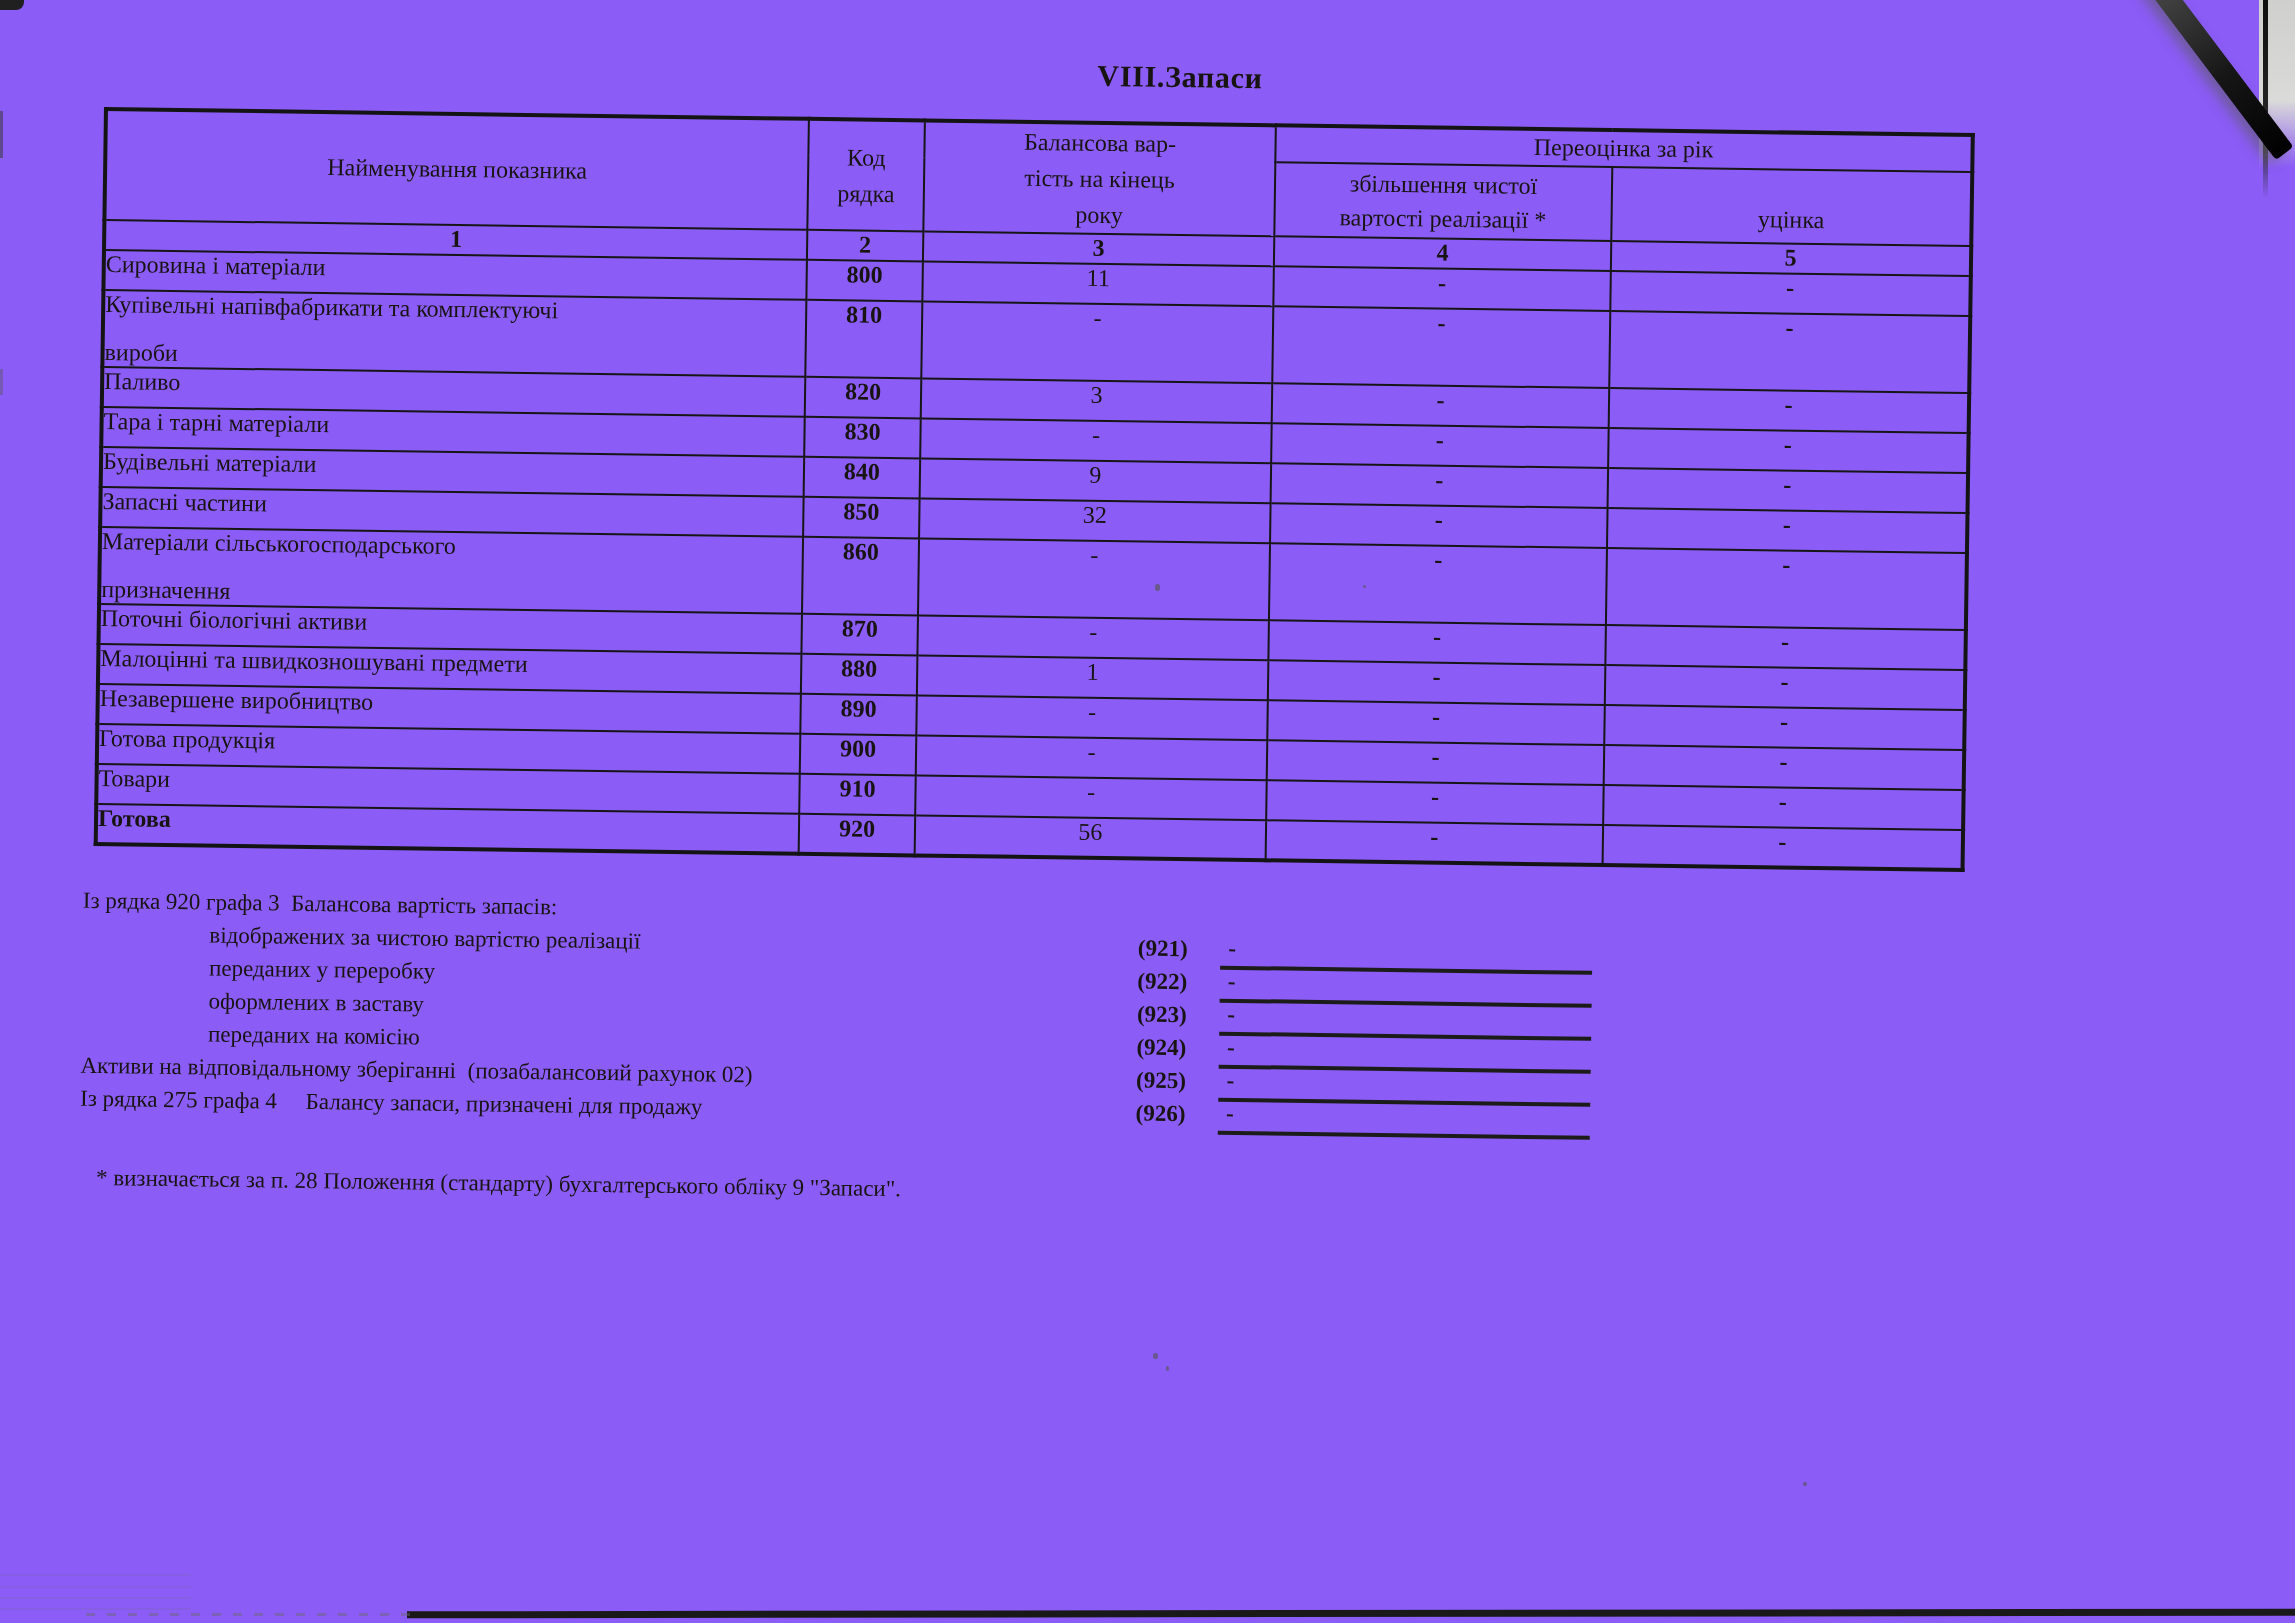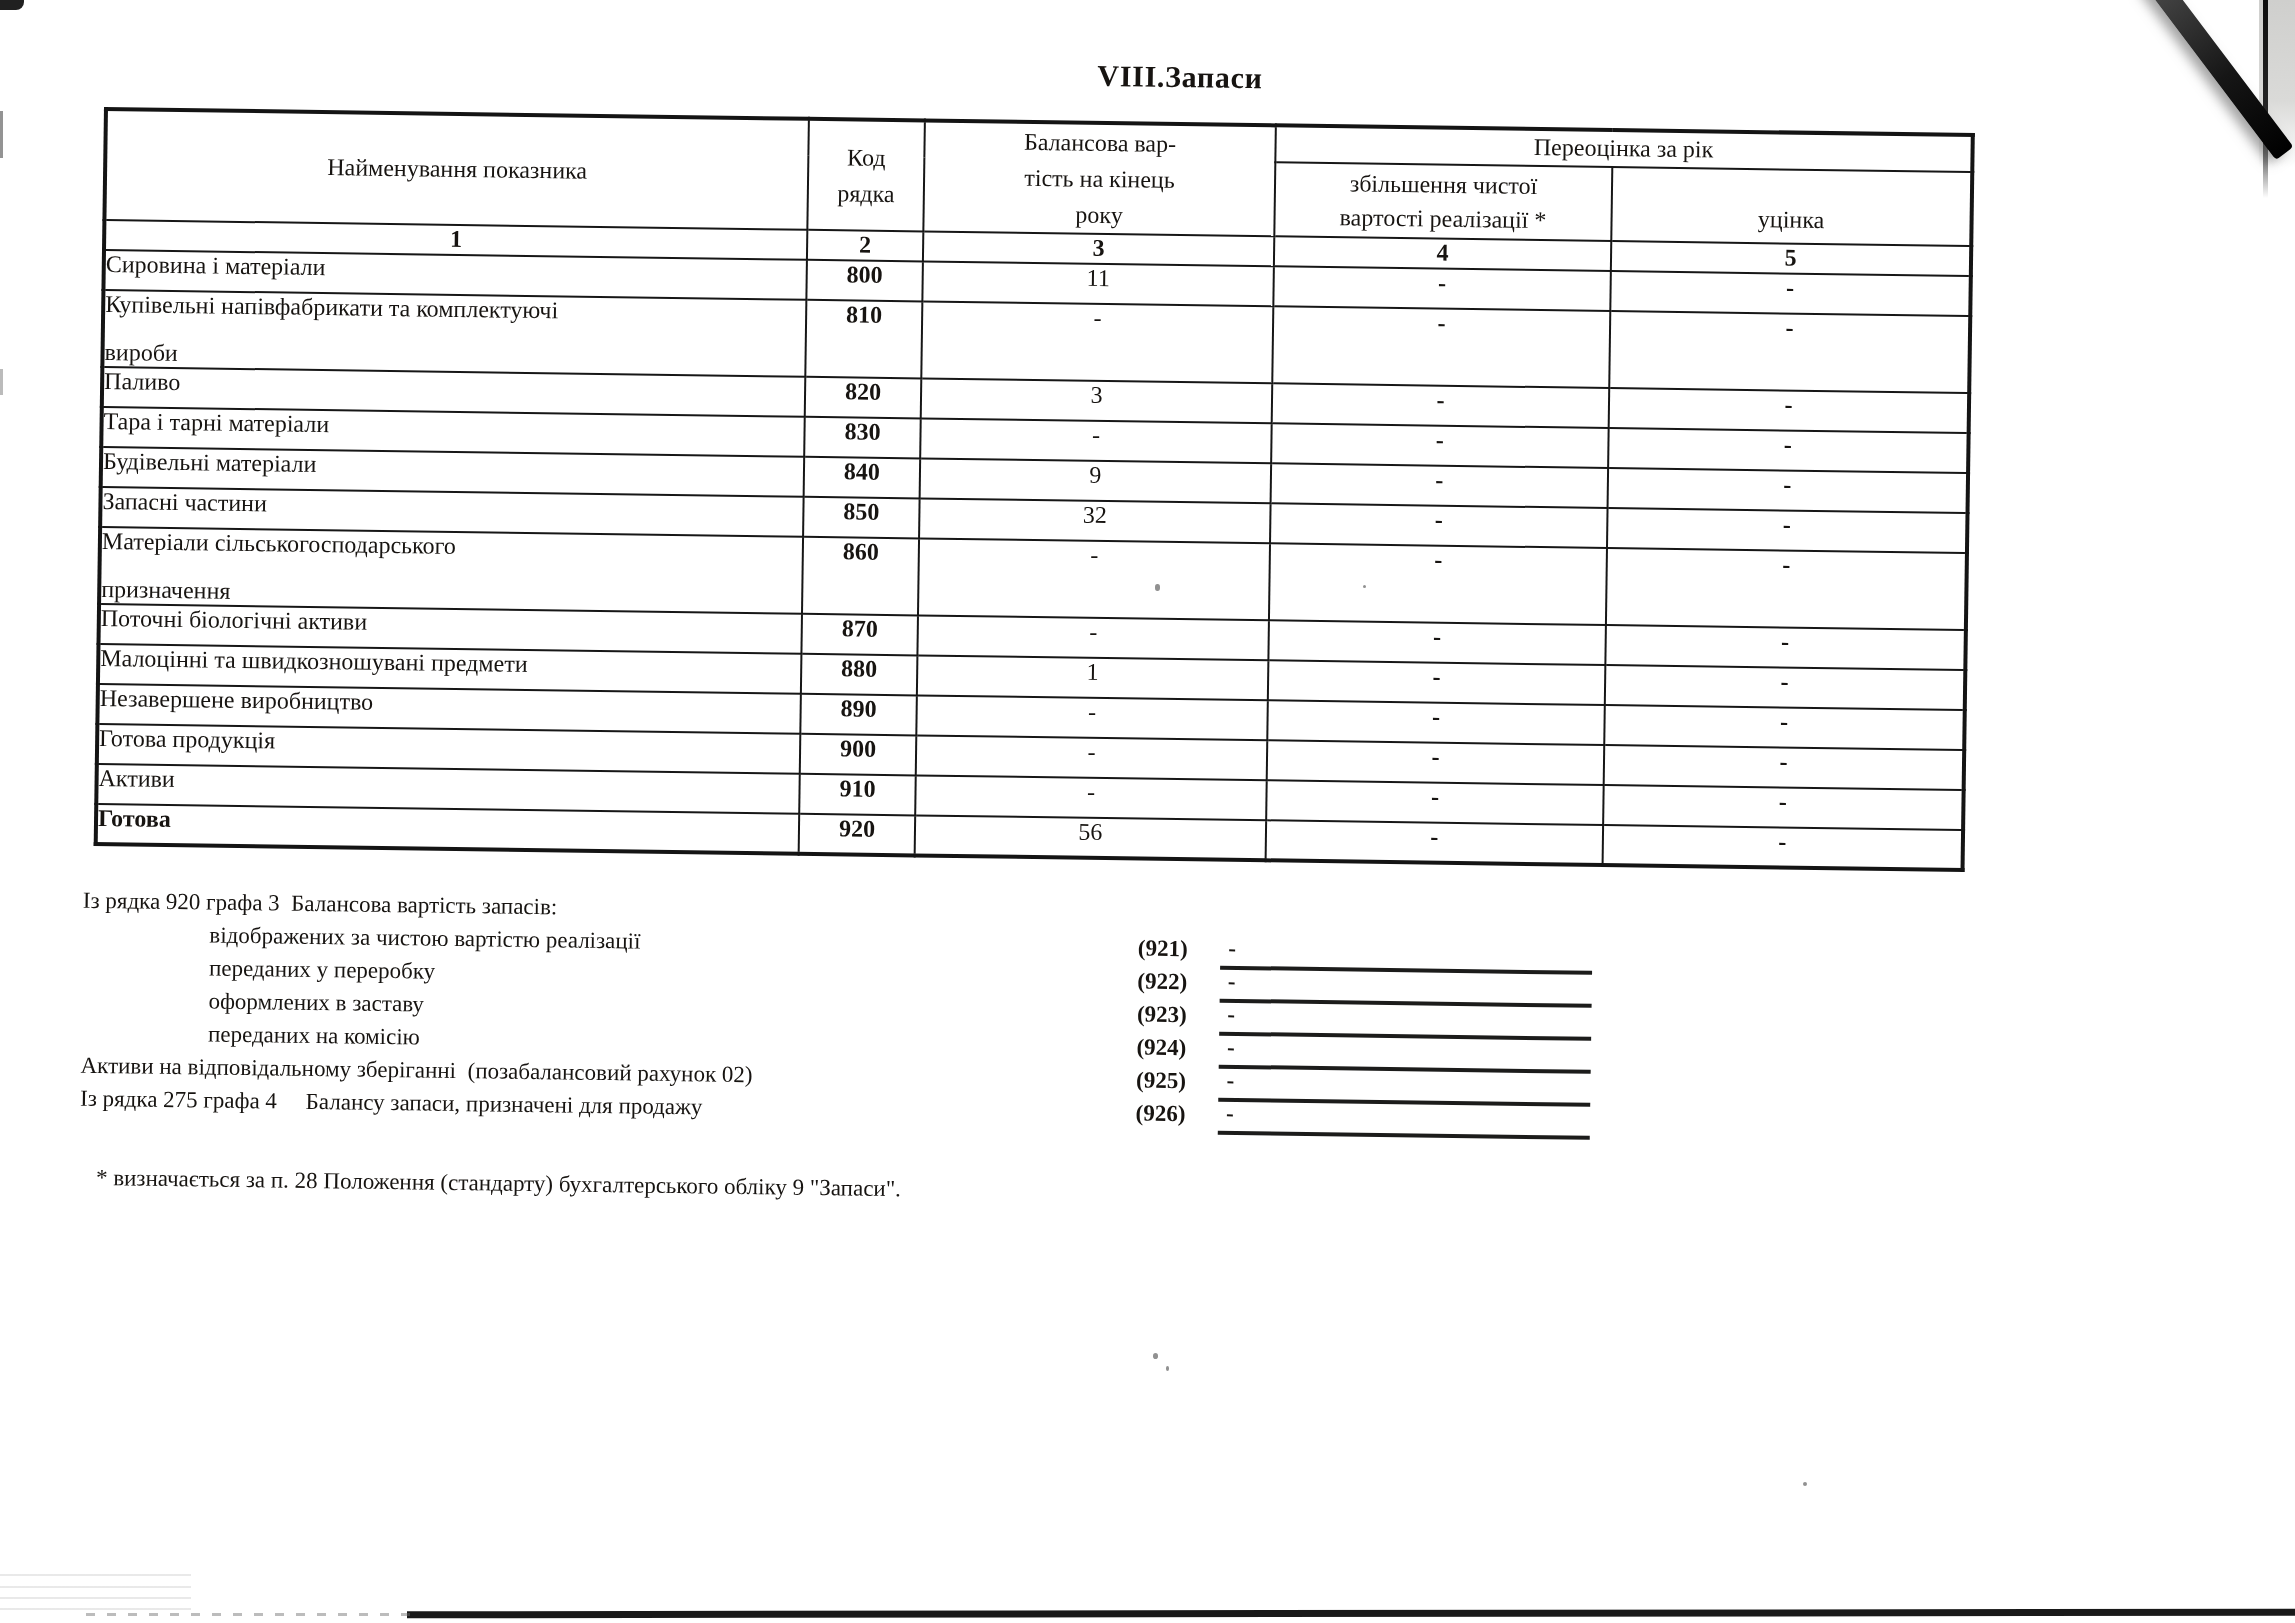--- a/index.html
+++ b/index.html
@@ -1,18 +1,18 @@
 <!DOCTYPE html>
 <html style="font-size:10.5px"><head>
 <meta charset="utf-8">
 <style>
   html,body{margin:0;padding:0;background:#e9e9e7;}
   #page{
     position:relative; width:2295px; height:1623px;
-    background:#ffffff; overflow:hidden;
+    background:#8b5cf6; overflow:hidden;
     font-family:"Liberation Serif","DejaVu Serif",serif;
     color:#171411;
   }
   #content{position:absolute; inset:0; transform:rotate(0.8deg); transform-origin:104px 107px;}
 
   
   .title{
     position:absolute; top:45px; left:949px; width:461px;
     text-align:center; font-size:30px; font-weight:bold; letter-spacing:0.7px;
   }
@@ -188,21 +188,21 @@
     <td class="c-mark">-</td>
   </tr>
           <tr class="single">
     <td class="c-name"><span>Готова продукція</span></td>
     <td class="c-code">900</td>
     <td class="c-bal">-</td>
     <td class="c-inc">-</td>
     <td class="c-mark">-</td>
   </tr>
           <tr class="single">
-    <td class="c-name"><span>Активи</span></td>
+    <td class="c-name"><span>Товари</span></td>
     <td class="c-code">910</td>
     <td class="c-bal">-</td>
     <td class="c-inc">-</td>
     <td class="c-mark">-</td>
   </tr>
           <tr class="single total">
     <td class="c-name"><span>Готова</span></td>
     <td class="c-code">920</td>
     <td class="c-bal">56</td>
     <td class="c-inc">-</td>

